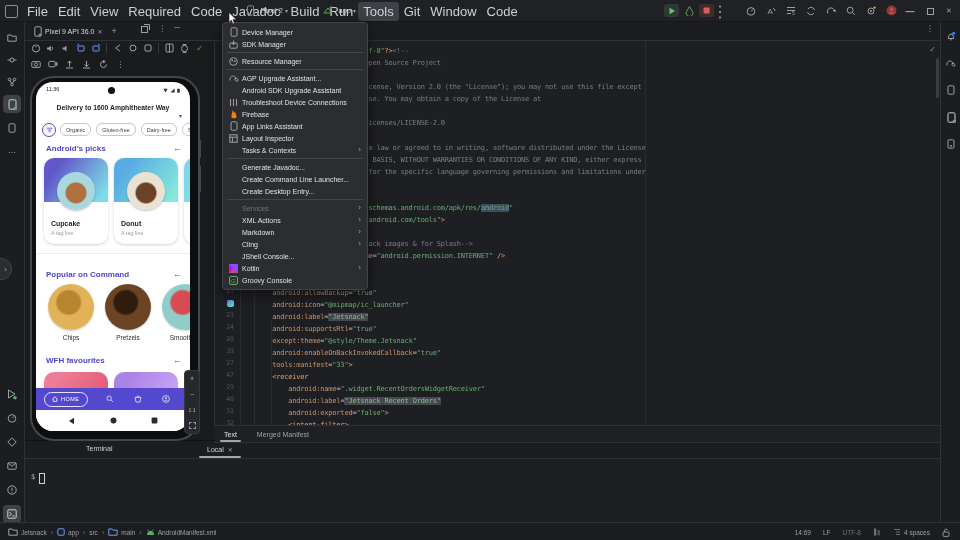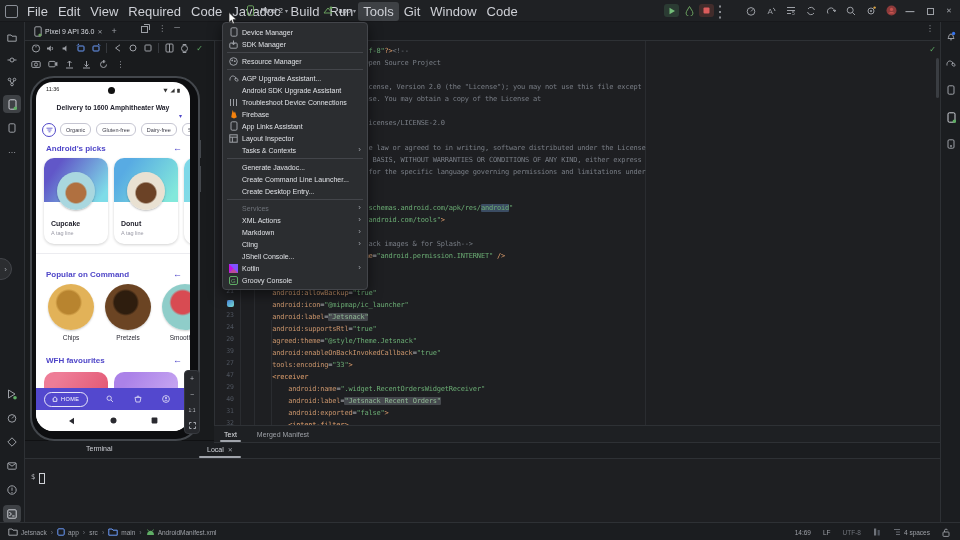--- a/index.html
+++ b/index.html
@@ -618,23 +618,23 @@
       <div class="cline" style="top: 174.12px;"><span class="sg-p">    </span><span class="sg-a">xmlns:tools</span><span class="sg-p">=</span><span class="sg-s">"http://schemas.android.com/tools"</span><span class="sg-t">&gt;</span></div>
       <div class="cline" style="top: 186.2px;"></div>
       <div class="cline" style="top: 198.28px;"><span class="sg-c">    &lt;!-- Required to download snack images &amp; for Splash--&gt;</span></div>
       <div class="cline" style="top: 210.36px;"><span class="sg-p">    </span><span class="sg-t">&lt;uses-permission </span><span class="sg-a">android:name</span><span class="sg-p">=</span><span class="sg-s">"android.permission.INTERNET"</span><span class="sg-t"> /&gt;</span></div>
       <div class="cline" style="top: 222.44px;"></div>
       <div class="cline" style="top: 234.52px;"><span class="sg-p">    </span><span class="sg-t">&lt;application</span></div>
       <div class="cline" style="top: 246.6px;"><span class="sg-p">        </span><span class="sg-a">android:allowBackup</span><span class="sg-p">=</span><span class="sg-s">"true"</span></div>
       <div class="cline" style="top: 258.68px;"><span class="sg-p">        </span><span class="sg-a">android:icon</span><span class="sg-p">=</span><span class="sg-s">"@mipmap/ic_launcher"</span></div>
       <div class="cline" style="top: 270.76px;"><span class="sg-p">        </span><span class="sg-a">android:label</span><span class="sg-p">=</span><span class="sg-hs">"Jetsnack"</span></div>
       <div class="cline" style="top: 282.84px;"><span class="sg-p">        </span><span class="sg-a">android:supportsRtl</span><span class="sg-p">=</span><span class="sg-s">"true"</span></div>
-      <div class="cline" style="top: 294.92px;"><span class="sg-p">        </span><span class="sg-a">agreed:theme</span><span class="sg-p">=</span><span class="sg-s">"@style/Theme.Jetsnack"</span></div>
+      <div class="cline" style="top: 294.92px;"><span class="sg-p">        </span><span class="sg-a">except:theme</span><span class="sg-p">=</span><span class="sg-s">"@style/Theme.Jetsnack"</span></div>
       <div class="cline" style="top: 307px;"><span class="sg-p">        </span><span class="sg-a">android:enableOnBackInvokedCallback</span><span class="sg-p">=</span><span class="sg-s">"true"</span></div>
-      <div class="cline" style="top: 319.08px;"><span class="sg-p">        </span><span class="sg-a">tools:encoding</span><span class="sg-p">=</span><span class="sg-s">"33"</span><span class="sg-t">&gt;</span></div>
+      <div class="cline" style="top: 319.08px;"><span class="sg-p">        </span><span class="sg-a">tools:manifest</span><span class="sg-p">=</span><span class="sg-s">"33"</span><span class="sg-t">&gt;</span></div>
       <div class="cline" style="top: 331.16px;"><span class="sg-p">        </span><span class="sg-t">&lt;receiver</span></div>
       <div class="cline" style="top: 343.24px;"><span class="sg-p">            </span><span class="sg-a">android:name</span><span class="sg-p">=</span><span class="sg-s">".widget.RecentOrdersWidgetReceiver"</span></div>
       <div class="cline" style="top: 355.32px;"><span class="sg-p">            </span><span class="sg-a">android:label</span><span class="sg-p">=</span><span class="sg-hs">"Jetsnack Recent Orders"</span></div>
       <div class="cline" style="top: 367.4px;"><span class="sg-p">            </span><span class="sg-a">android:exported</span><span class="sg-p">=</span><span class="sg-s">"false"</span><span class="sg-t">&gt;</span></div>
       <div class="cline" style="top: 379.48px;"><span class="sg-p">            </span><span class="sg-t">&lt;intent-filter&gt;</span></div>
     </div>
   <div style="position:absolute;right:4px;top:5px;color:#5FAD65;font-size:8px;">✓</div>
   <div style="position:absolute;right:1px;top:18px;width:3px;height:40px;background:#3A3D42;border-radius:2px;"></div>
 </div>
 

